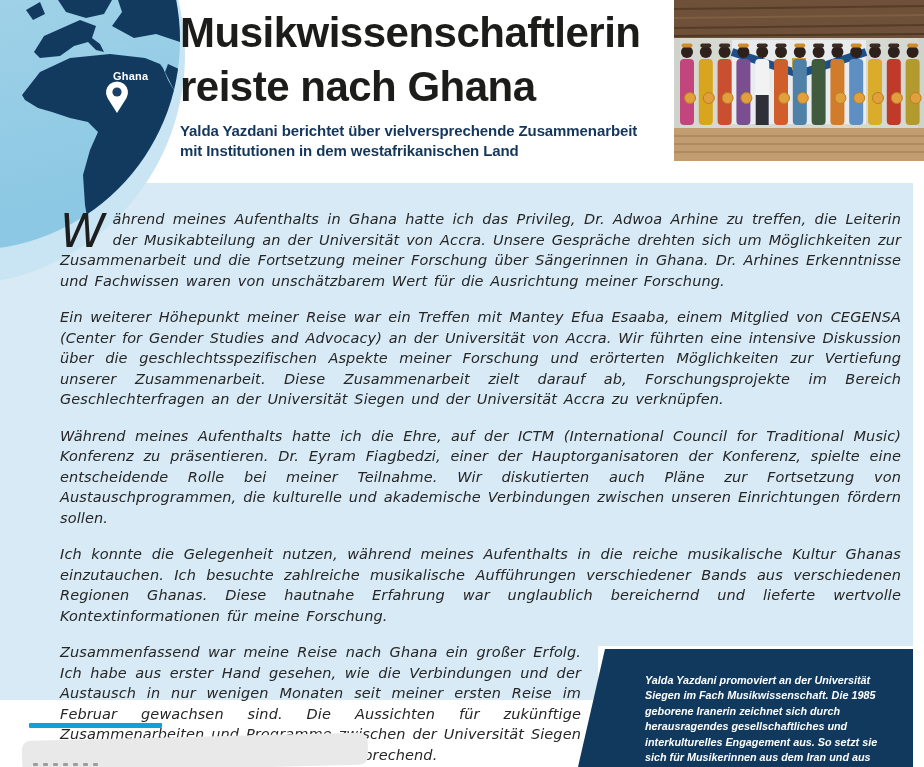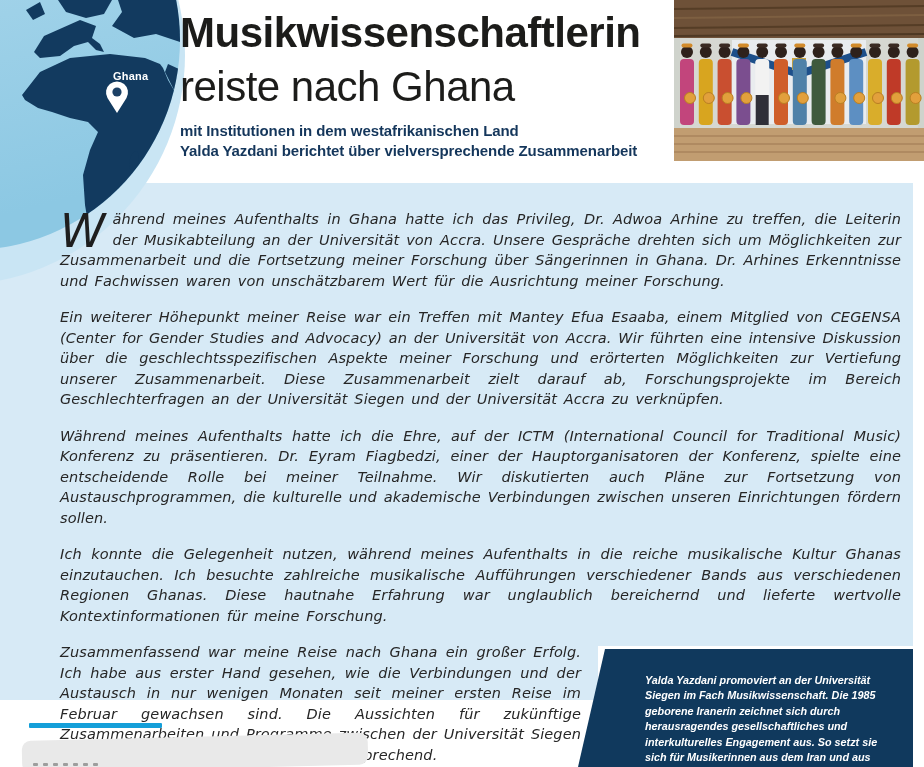--- a/index.html
+++ b/index.html
@@ -6,21 +6,21 @@
   .page{position:relative;width:924px;height:767px;overflow:hidden;background:#ffffff;
         font-family:"Liberation Sans",sans-serif;}
   
   .panel-main{position:absolute;left:0;top:183px;width:913px;height:463px;background:#d7eaf6;}
   .panel-ext{position:absolute;left:0;top:646px;width:598px;height:54px;background:#d7eaf6;}
   
   .map-svg{position:absolute;left:0;top:0;width:350px;height:300px;pointer-events:none;}
   
   .header{position:absolute;left:180px;top:1px;width:500px;}
   .title-l1{font-size:42px;font-weight:700;color:#1c1c1a;line-height:56px;margin-top:4px;letter-spacing:-0.5px;}
-  .title-l2{font-size:42px;font-weight:400;color:#1c1c1a;line-height:52px;letter-spacing:-0.5px;}
+  .title-l2{font-size:42px;font-weight:700;color:#1c1c1a;line-height:52px;letter-spacing:-0.5px;}
   .subtitle{margin-top:8px;font-size:15px;font-weight:700;color:#14365b;line-height:20px;letter-spacing:-0.1px;}
   
   .photo{position:absolute;left:674px;top:0;width:250px;height:161px;overflow:hidden;}
   
   .article{position:absolute;left:0;top:183px;width:913px;height:517px;box-sizing:border-box;
            padding:26px 12px 0 60px;}
   .article p{margin:0 0 16px 0;font-family:"DejaVu Sans",sans-serif;font-style:italic;
              font-size:14.5px;line-height:20.5px;color:#262626;text-align:justify;
              word-spacing:2px;letter-spacing:0.1px;}
   .dropcap{float:left;font-size:46px;line-height:38px;font-weight:400;font-style:italic;
@@ -82,22 +82,22 @@
       <path d="M117,113 L107.5,98 A11 11 0 1 1 126.5,98 Z" fill="#ffffff"></path>
       <circle cx="117" cy="92" r="4.6" fill="#1c4166"></circle>
     </g>
     <text x="113" y="80" font-family="Liberation Sans, sans-serif" font-size="11" font-weight="700" fill="#ffffff" letter-spacing="0.2">Ghana</text>
   </svg>
 
   <div class="header">
     <div class="title-l1">Musikwissenschaftlerin</div>
     <div class="title-l2">reiste nach Ghana</div>
     <div class="subtitle">
+      <div>Yalda Yazdani berichtet über vielversprechende Zusammenarbeit</div>
       <div>mit Institutionen in dem westafrikanischen Land</div>
-      <div>Yalda Yazdani berichtet über vielversprechende Zusammenarbeit</div>
     </div>
   </div>
 
   <div class="photo">
     <svg width="250" height="161" viewBox="0 0 250 161">
       <rect x="0" y="0" width="250" height="161" fill="#cfd3cc"></rect>
 
       <rect x="0" y="0" width="250" height="38" fill="#6e5138"></rect>
       <line x1="0" y1="9" x2="250" y2="6" stroke="#553d26" stroke-width="2"></line>
       <line x1="0" y1="18" x2="250" y2="15" stroke="#7d5f41" stroke-width="2"></line>

